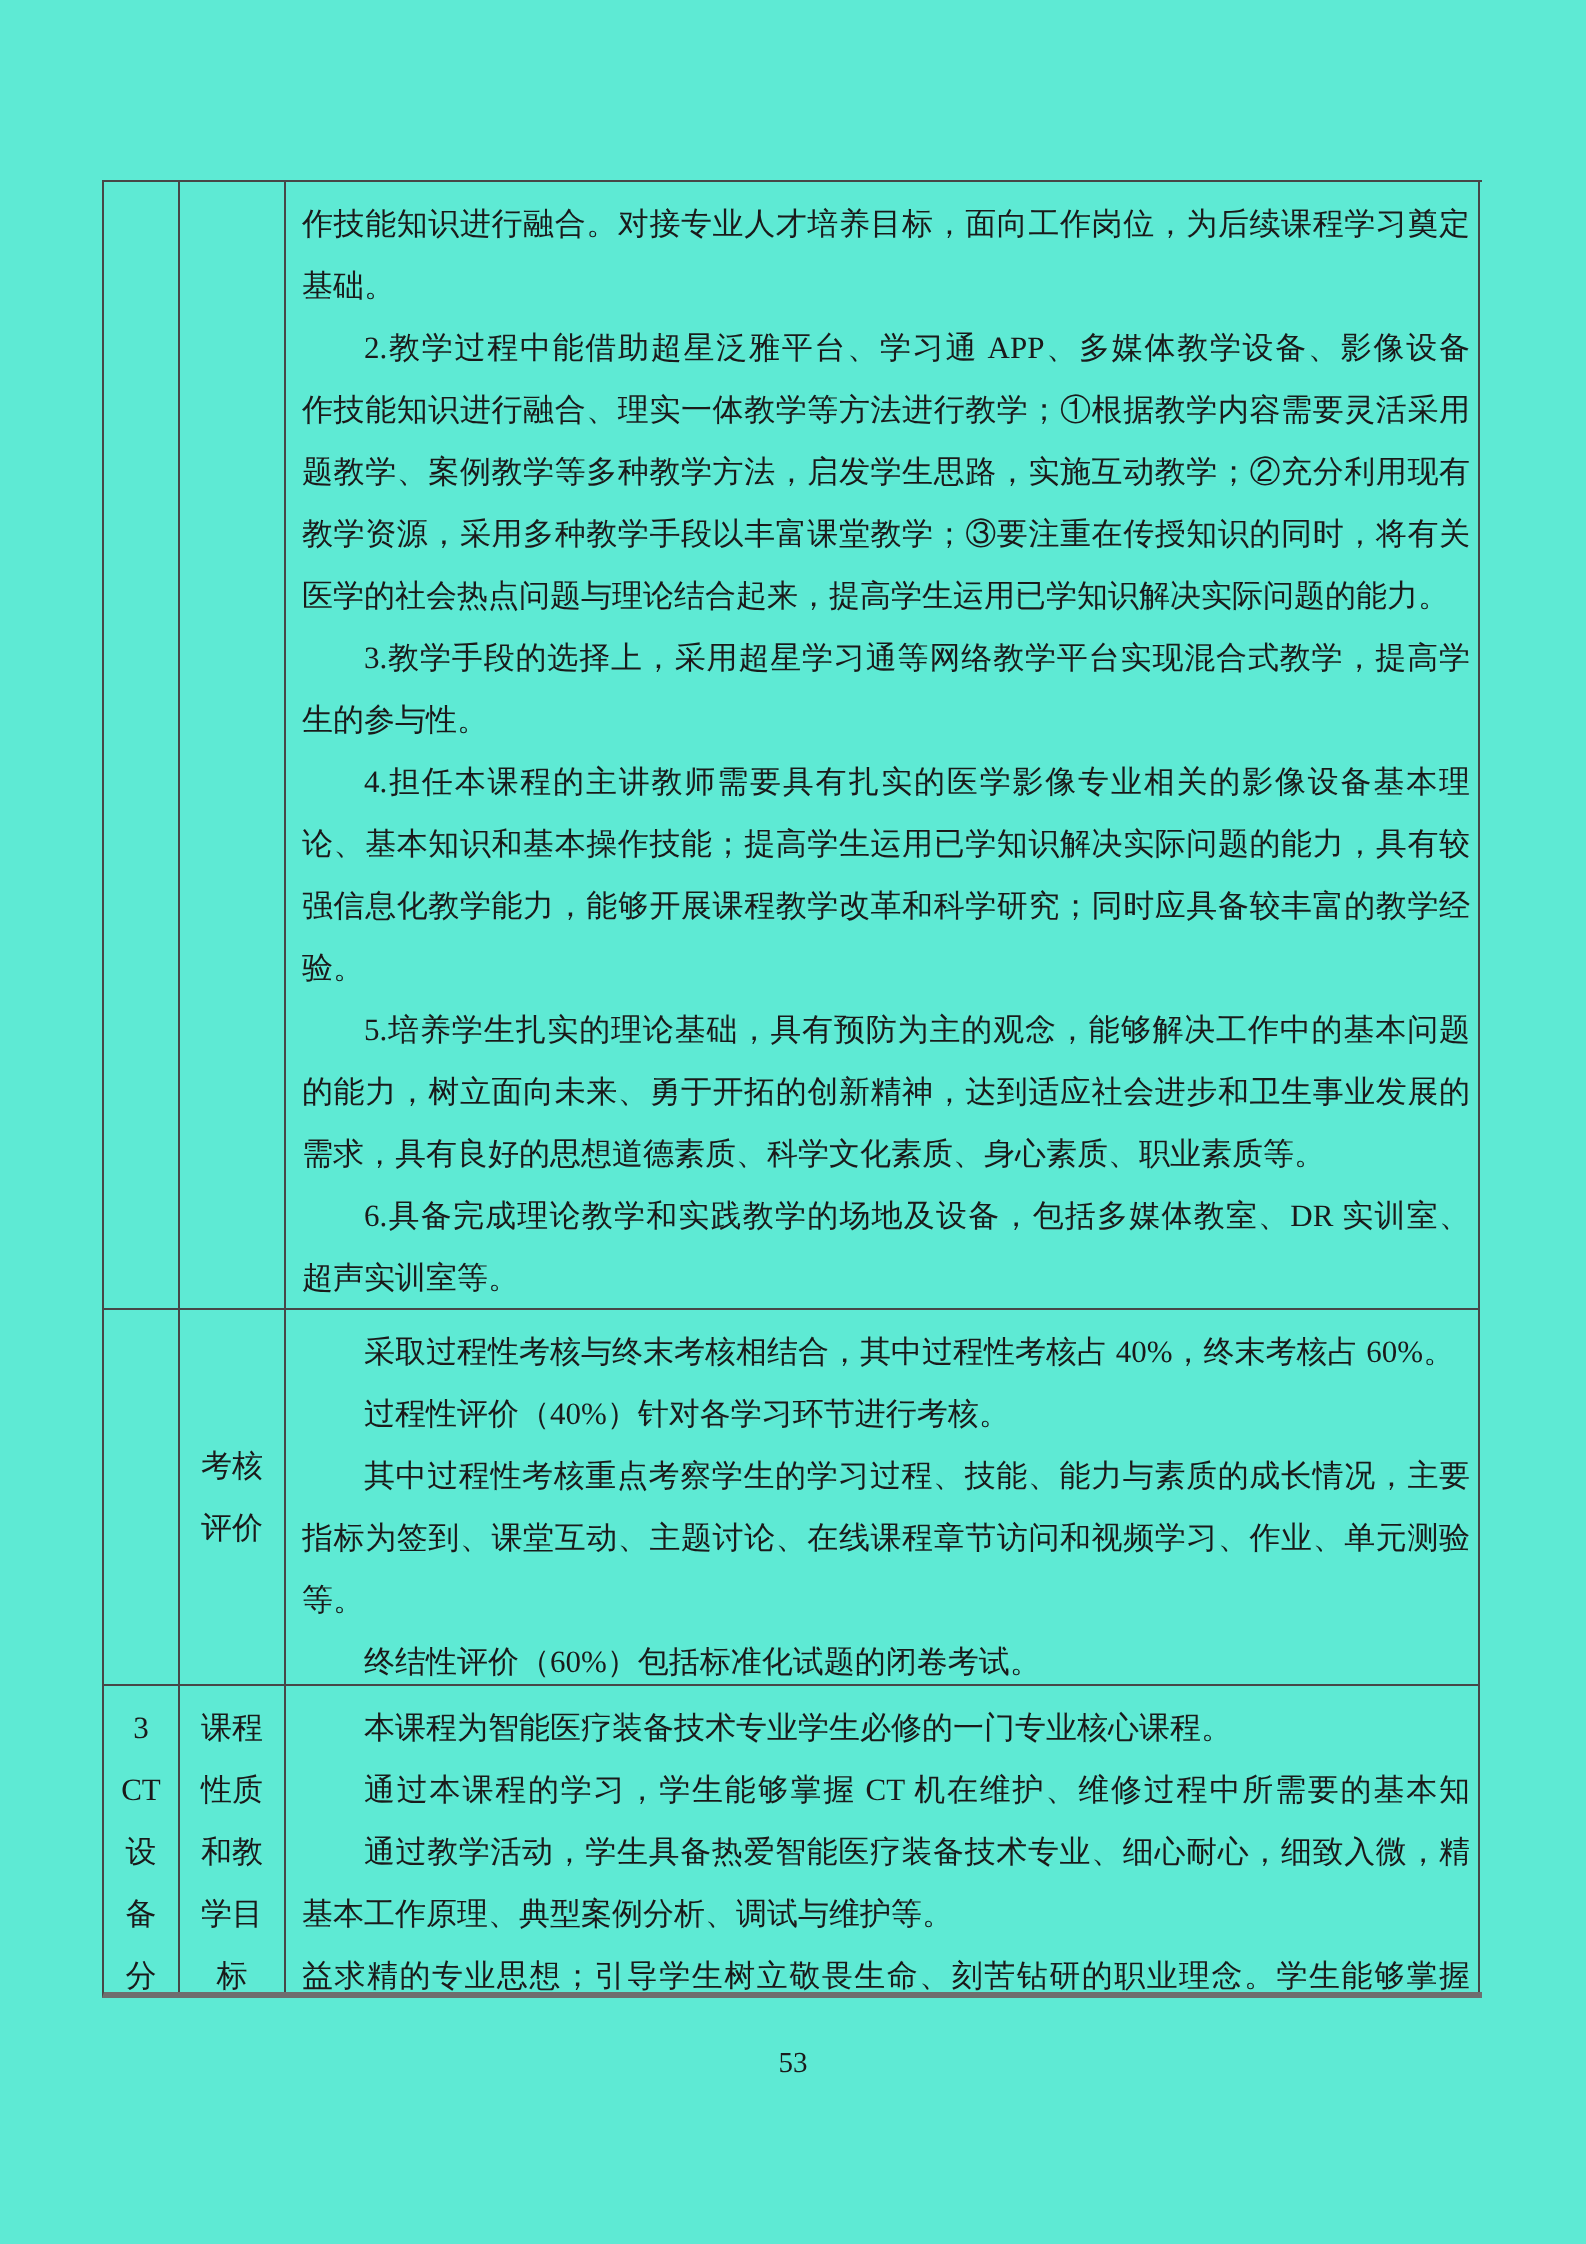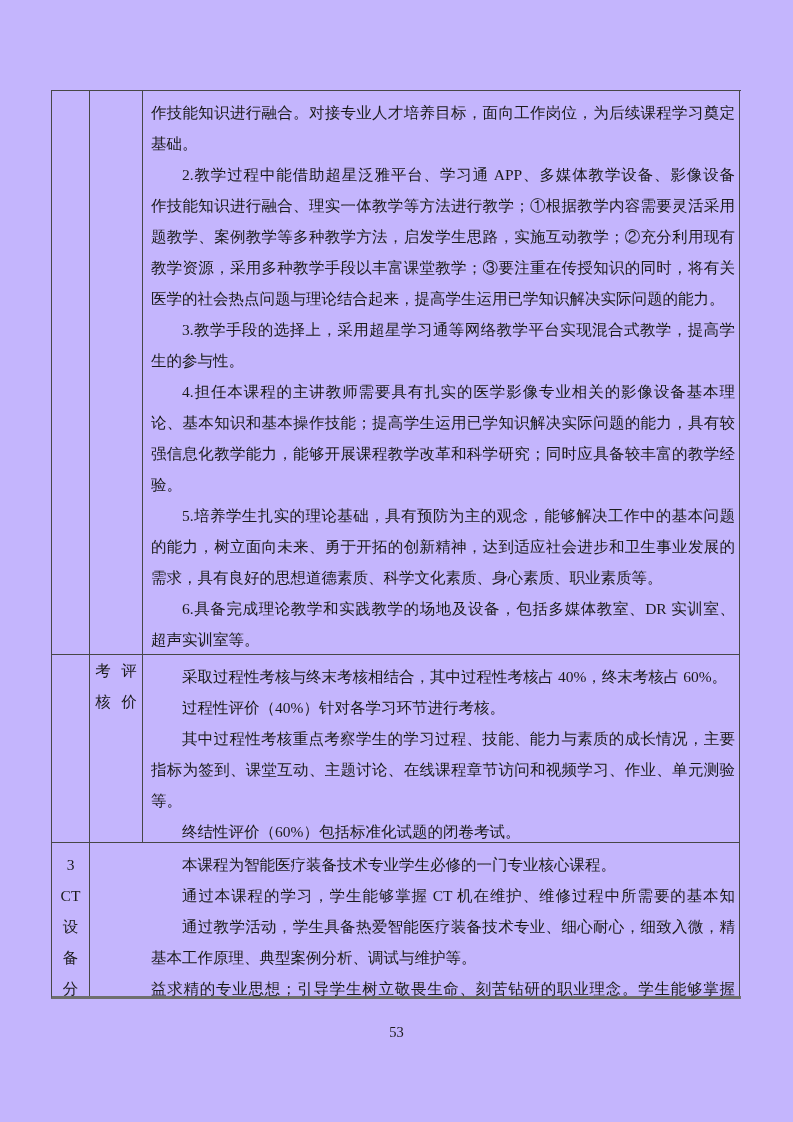--- a/index.html
+++ b/index.html
@@ -1,19 +1,19 @@
 <!DOCTYPE html>
 <html><head>
 <meta charset="utf-8">
 <style>
   html,body{margin:0;padding:0;background:#e8e8e8;}
   .page{
     position:relative;
     width:793px;height:1122px;
-    background:#c4b5fd;
+    background:#5eead4;
     margin:0 auto;
     font-family:"Liberation Serif","DejaVu Serif",serif;
     color:#1a1a1a;
     overflow:hidden;
   }
   .doc-table{
     position:absolute;
     left:51px;top:90px;
     width:690px;height:909px;
     box-sizing:border-box;
@@ -54,21 +54,21 @@
     text-align:center;
     font-size:15.5px;
   }
   .vstack .lbl-line{
     height:31px;
     line-height:31px;
     text-align:center;
   }
   .vcenter{
     display:flex;
-    flex-direction:row;
+    flex-direction:column;
     justify-content:center;
     height:100%;
     padding:0;
   }
   .page-number{
     position:absolute;
     left:0;top:1024px;
     width:100%;
     text-align:center;
     font-size:14.5px;
@@ -127,20 +127,29 @@
 
     <div class="cell rowC col1">
       <div class="vstack">
           <div class="lbl-line">3</div>
           <div class="lbl-line">CT</div>
           <div class="lbl-line">设</div>
           <div class="lbl-line">备</div>
           <div class="lbl-line">分</div>
         </div>
     </div>
+    <div class="cell rowC col2">
+      <div class="vstack">
+          <div class="lbl-line">课程</div>
+          <div class="lbl-line">性质</div>
+          <div class="lbl-line">和教</div>
+          <div class="lbl-line">学目</div>
+          <div class="lbl-line">标</div>
+        </div>
+    </div>
     <div class="cell rowC col3">
       <div class="txt">
           <div class="line ind end">本课程为智能医疗装备技术专业学生必修的一门专业核心课程。</div>
           <div class="line ind">通过本课程的学习，学生能够掌握 CT 机在维护、维修过程中所需要的基本知识、</div>
           <div class="line ind">通过教学活动，学生具备热爱智能医疗装备技术专业、细心耐心，细致入微，精</div>
           <div class="line end">基本工作原理、典型案例分析、调试与维护等。</div>
           <div class="line">益求精的专业思想；引导学生树立敬畏生命、刻苦钻研的职业理念。学生能够掌握</div>
         </div>
     </div>
 

